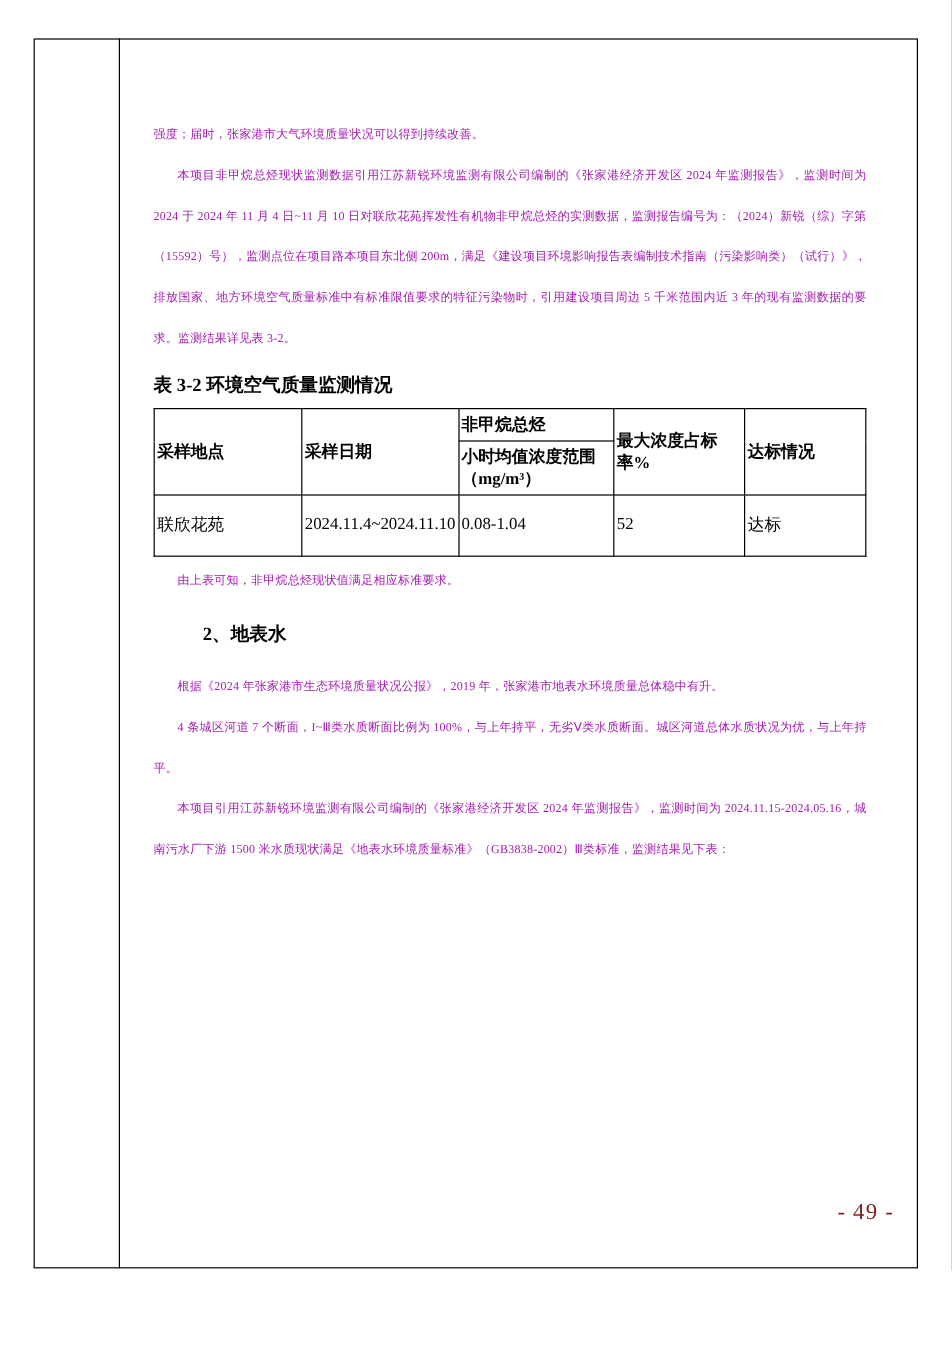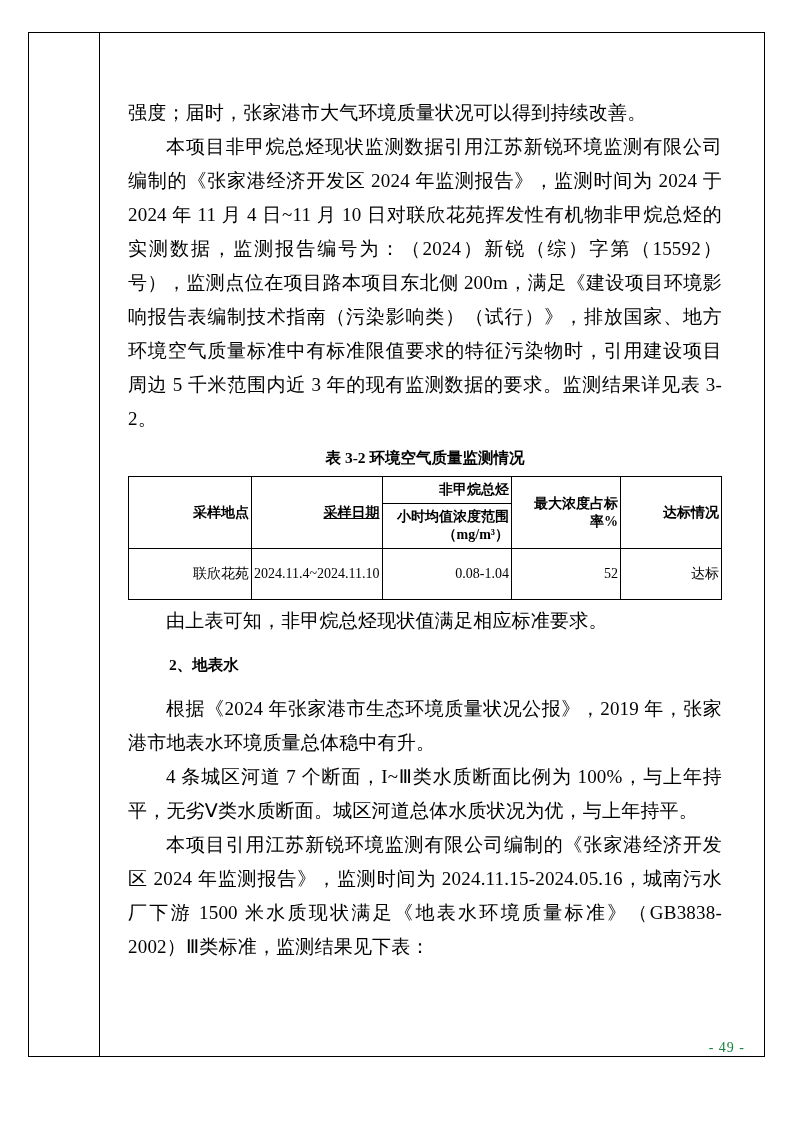--- a/index.html
+++ b/index.html
@@ -38,71 +38,71 @@
     border-left: 1.5px solid #000;
   }
   .content {
     position: absolute;
     left: 128px;
     top: 96px;
     width: 594px;
   }
   p.para {
     margin: 0 0 0 0;
-    font-size: 19px;
+    font-size: 10px;
     line-height: 34px;
     text-align: justify;
     text-justify: inter-ideograph;
     letter-spacing: 0.2px;
-    color: #000000;
+    color: #a21caf;
   }
   p.indent {
     text-indent: 2em;
   }
   .tbl-title {
-    text-align: center;
+    text-align: left;
     font-size: 15.5px;
     font-weight: bold;
     line-height: 32px;
     margin: 6px 0 2px 0;
   }
   table.data {
     border-collapse: collapse;
     width: 100%;
     font-size: 14px;
     margin-bottom: 4px;
   }
   table.data td, table.data th {
     border: 1px solid #000;
-    text-align: right;
+    text-align: left;
     vertical-align: middle;
     padding: 4px 2px;
     font-weight: normal;
   }
   table.data th {
     font-weight: bold;
   }
   .c-sample-site { width: 118px; }
-  .c-sample-date { width: 122px; text-decoration: underline; }
+  .c-sample-date { width: 122px; }
   .c-max { width: 104px; }
   .c-ok { width: 96px; }
   .cell-tall { height: 42px; }
   .sec-head {
     font-size: 15.5px;
     font-weight: bold;
     line-height: 34px;
     text-indent: 2em;
     margin: 10px;
   }
   .page-number {
     position: absolute;
     right: 48px;
-    top: 1040px;
-    font-size: 14px;
-    color: #15803d;
+    top: 1000px;
+    font-size: 19px;
+    color: #7f1d1d;
     letter-spacing: 1px;
   }
 </style>
 </head>
 <body>
 
 <div class="page">
 
   <div class="page-frame"></div>
   <div class="inner-rule"></div>

